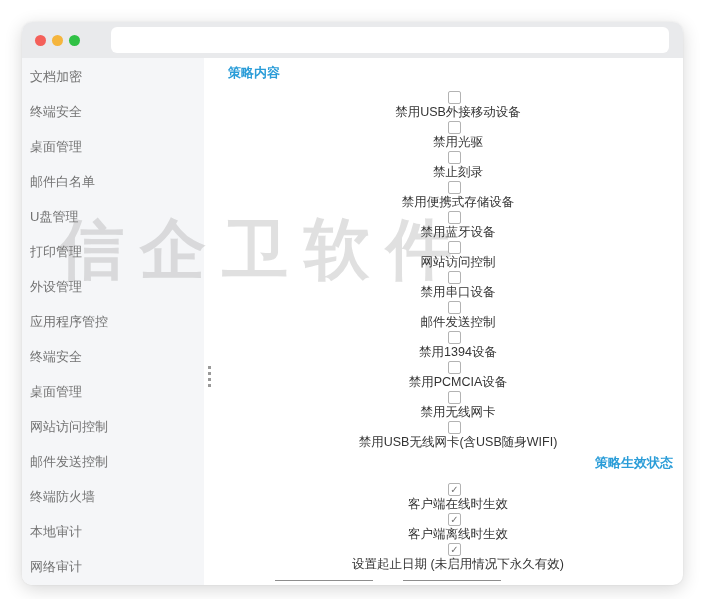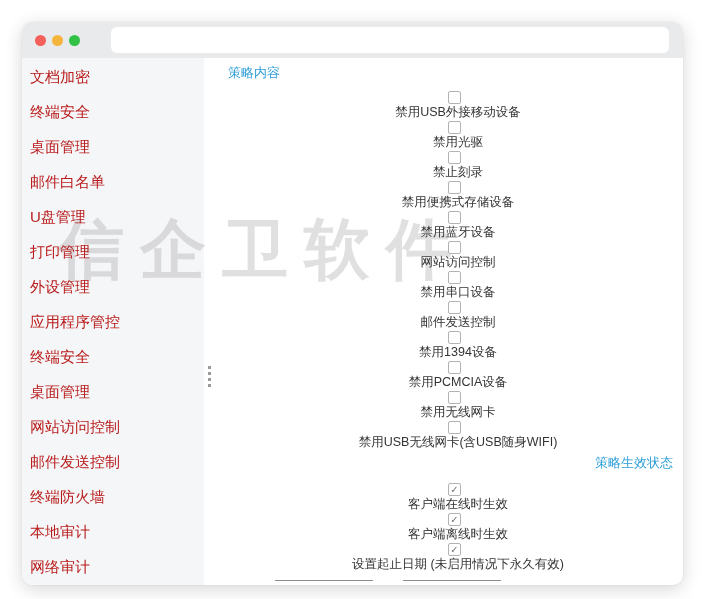--- a/index.html
+++ b/index.html
@@ -43,33 +43,33 @@
     font-size:66px;font-weight:bold;letter-spacing:16px;line-height:1;
     color:rgba(145,145,145,0.28);white-space:nowrap;pointer-events:none;
   }
   .sidebar{
     width:182px;flex:0 0 182px;background:#f5f6f8;
     padding-top:1px;height:100%;
   }
   .side-item{
     position:relative;z-index:2;
     height:35px;line-height:35px;padding-left:8px;
-    font-size:15px;color:#b91c1c;cursor:pointer;white-space:nowrap;
+    font-size:13px;color:#737373;cursor:pointer;white-space:nowrap;
   }
   .drag-handle{
     position:absolute;left:184px;top:306px;z-index:3;
     display:flex;flex-direction:column;gap:3px;cursor:col-resize;padding:2px;
   }
   .drag-handle i{width:3px;height:3px;background:#9a9a9a;display:block;}
   .content{
     flex:1;position:relative;z-index:2;
     padding:7px 10px 0 24px;overflow:hidden;
   }
   .section-title{
-    color:var(--accent);font-weight:normal;font-size:13px;line-height:16px;margin-top:0;
+    color:var(--accent);font-weight:bold;font-size:13px;line-height:16px;margin-top:0;
   }
   .section + .section .section-title{margin-top:4px;text-align:right;}
   .rows{margin-top:10px;}
   .section + .section .rows{margin-top:12px;}
   .check-row{
     display:flex;align-items:center;height:30px;padding-left:15px;
     font-size:12.5px;color:#333;cursor:pointer;white-space:nowrap;flex-direction:column;
   }
   .cb{
     width:13px;height:13px;flex:0 0 auto;margin-right:7px;

